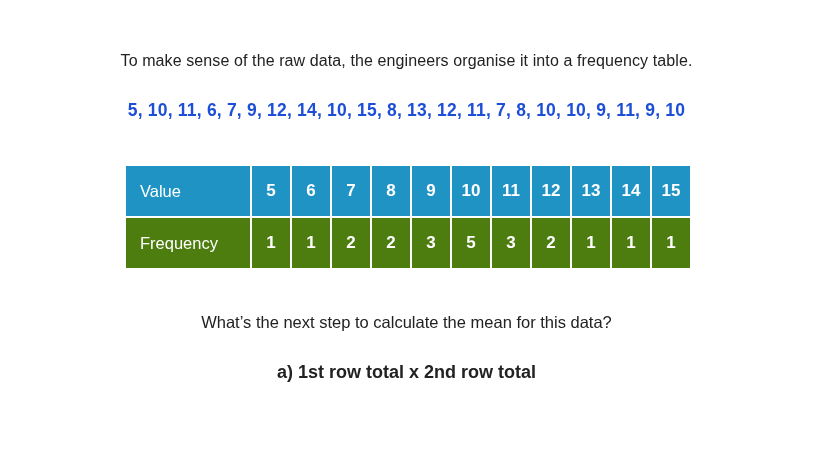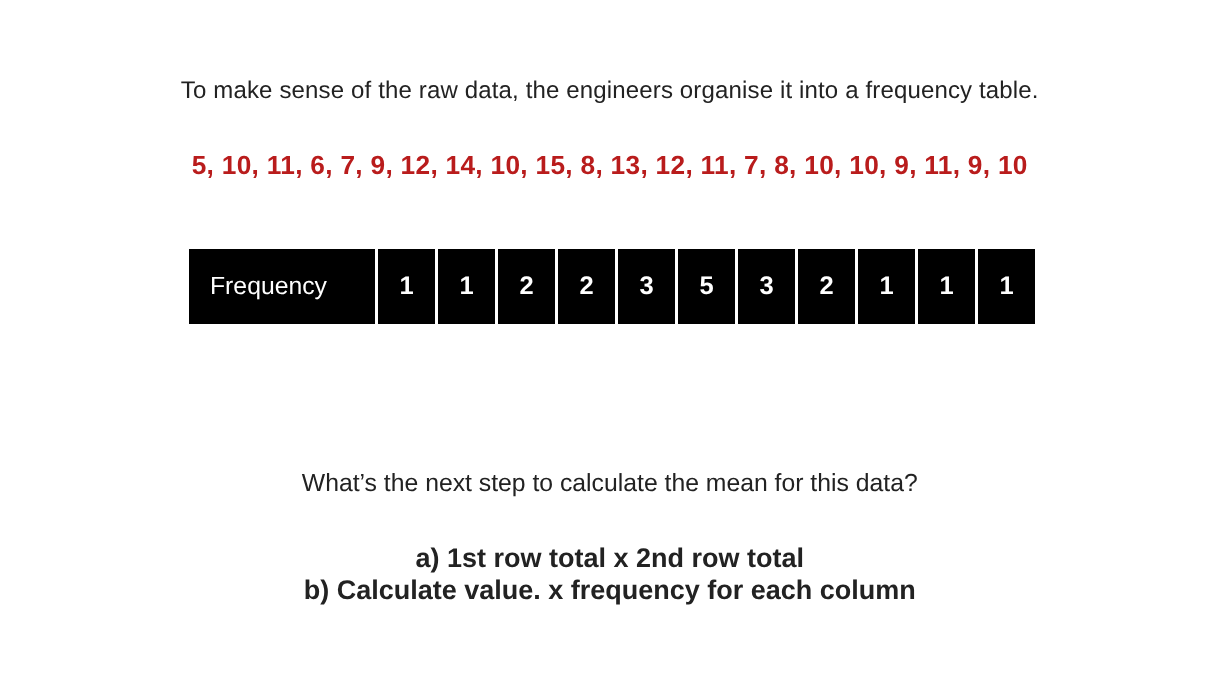--- a/index.html
+++ b/index.html
@@ -26,21 +26,21 @@
     letter-spacing: 0.1px;
   }
   .raw-data {
     position: absolute;
     left: 0;
     top: 100px;
     width: 813px;
     text-align: center;
     font-size: 17.5px;
     font-weight: bold;
-    color: #b91c1c;
+    color: #1d4ed8;
     letter-spacing: 0.2px;
   }
   .table-wrap {
     position: absolute;
     left: 124px;
     top: 164px;
   }
   .freq-table {
     border-collapse: separate;
     border-spacing: 2px 2px;
@@ -68,21 +68,21 @@
     text-align: center;
     vertical-align: middle;
     box-sizing: border-box;
   }
   .row-value .label-cell,
   .row-value .val-cell {
     background: #1f94c4;
   }
   .row-freq .label-cell,
   .row-freq .val-cell {
-    background: #000000;
+    background: #4d7c0f;
   }
   .question {
     position: absolute;
     left: 0;
     top: 313px;
     width: 813px;
     text-align: center;
     font-size: 16.5px;
     color: #222222;
   }
@@ -104,20 +104,34 @@
 </head>
 <body>
 
 <div class="intro">To make sense of the raw data, the engineers organise it into a frequency table.</div>
 
 <div class="raw-data">5, 10, 11, 6, 7, 9, 12, 14, 10, 15, 8, 13, 12, 11, 7, 8, 10, 10, 9, 11, 9, 10</div>
 
 <div class="table-wrap">
   <table class="freq-table">
     <tbody>
+        <tr class="row-value">
+      <td class="label-cell">Value</td>
+      <td class="val-cell">5</td>
+      <td class="val-cell">6</td>
+      <td class="val-cell">7</td>
+      <td class="val-cell">8</td>
+      <td class="val-cell">9</td>
+      <td class="val-cell">10</td>
+      <td class="val-cell">11</td>
+      <td class="val-cell">12</td>
+      <td class="val-cell">13</td>
+      <td class="val-cell">14</td>
+      <td class="val-cell">15</td>
+    </tr>
     <tr class="row-freq">
       <td class="label-cell">Frequency</td>
       <td class="val-cell">1</td>
       <td class="val-cell">1</td>
       <td class="val-cell">2</td>
       <td class="val-cell">2</td>
       <td class="val-cell">3</td>
       <td class="val-cell">5</td>
       <td class="val-cell">3</td>
       <td class="val-cell">2</td>
@@ -126,14 +140,13 @@
       <td class="val-cell">1</td>
     </tr>
   </tbody>
     </table>
 </div>
 
 <div class="question">What’s the next step to calculate the mean for this data?</div>
 
 <div class="options">
   <div>a) 1st row total x 2nd row total</div>
-  <div>b) Calculate value. x frequency for each column</div>
 </div>
 
 </body></html>

